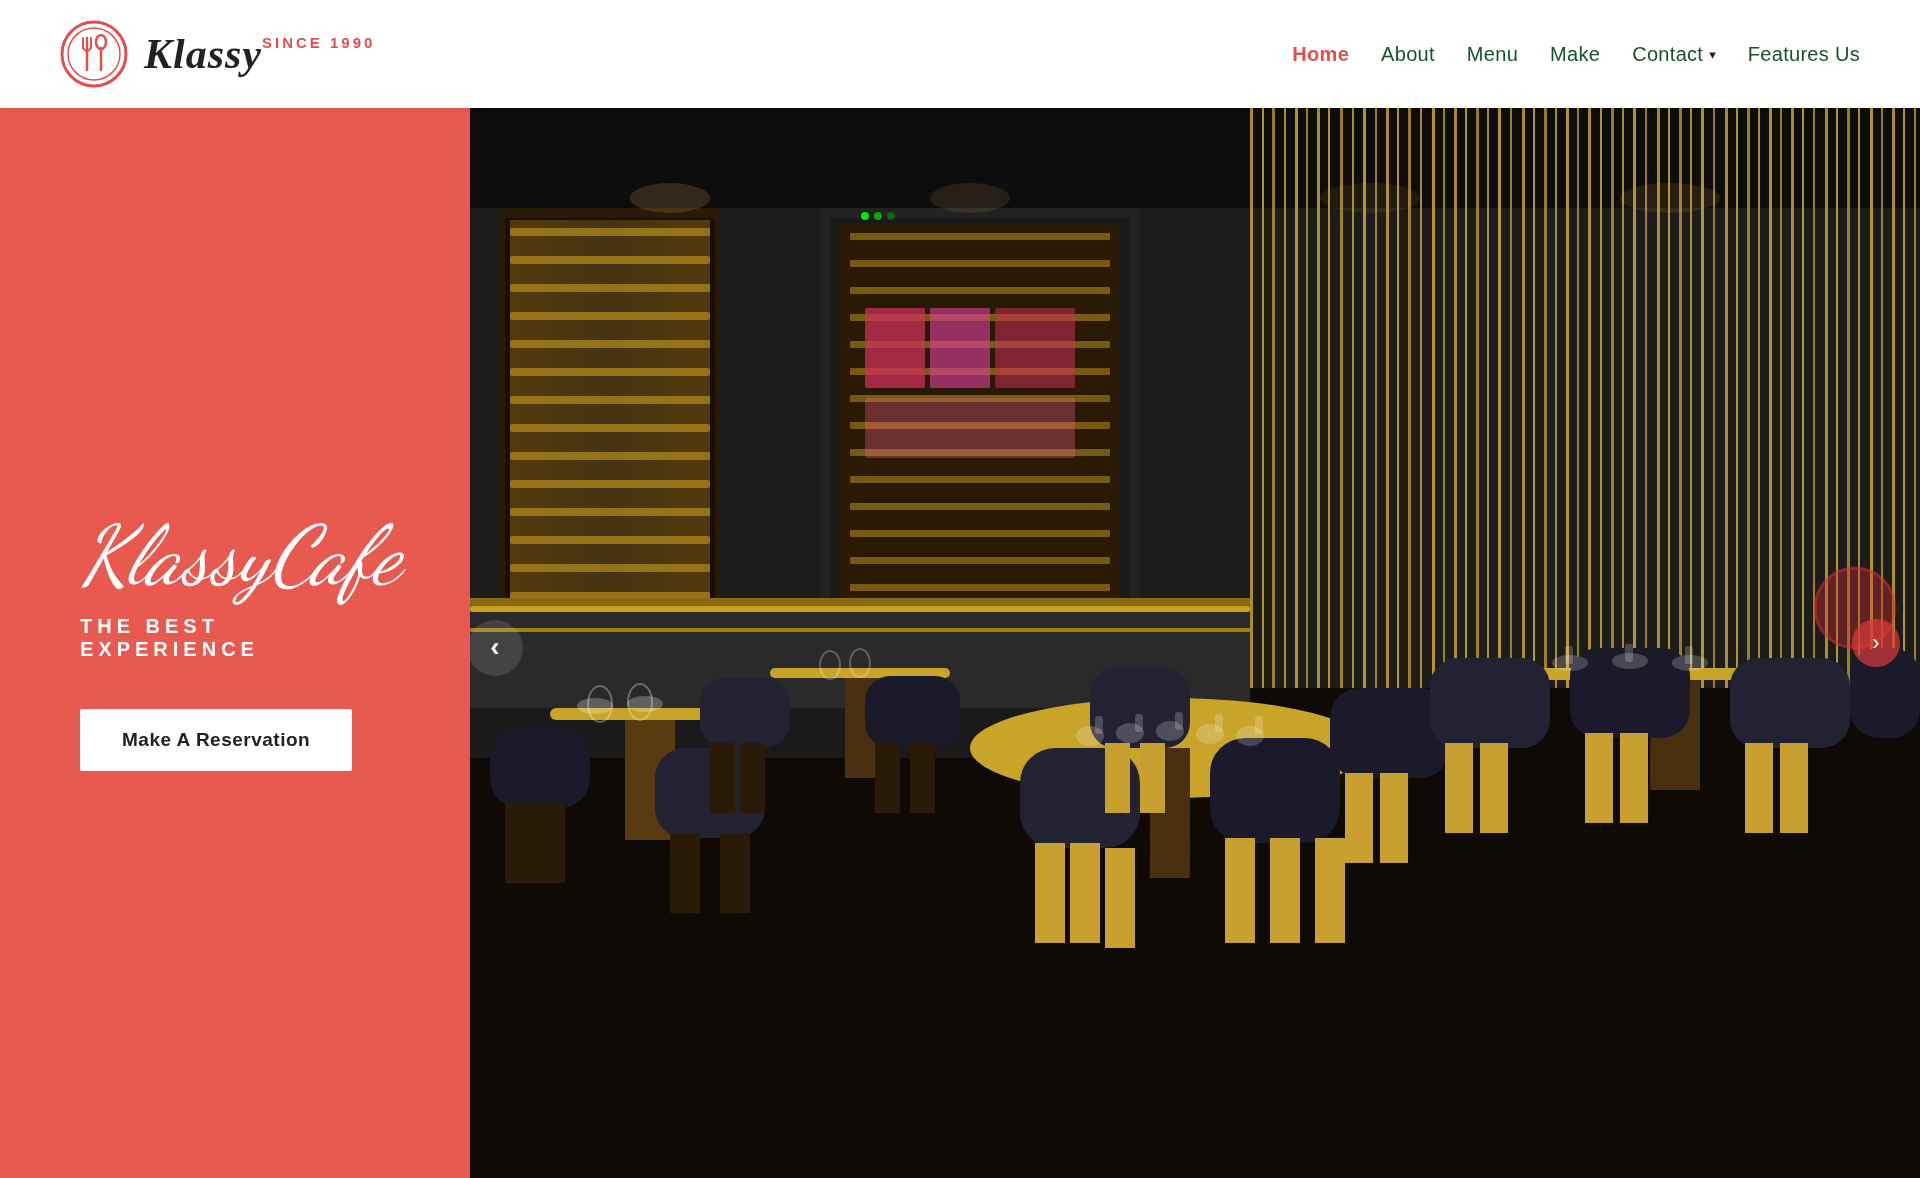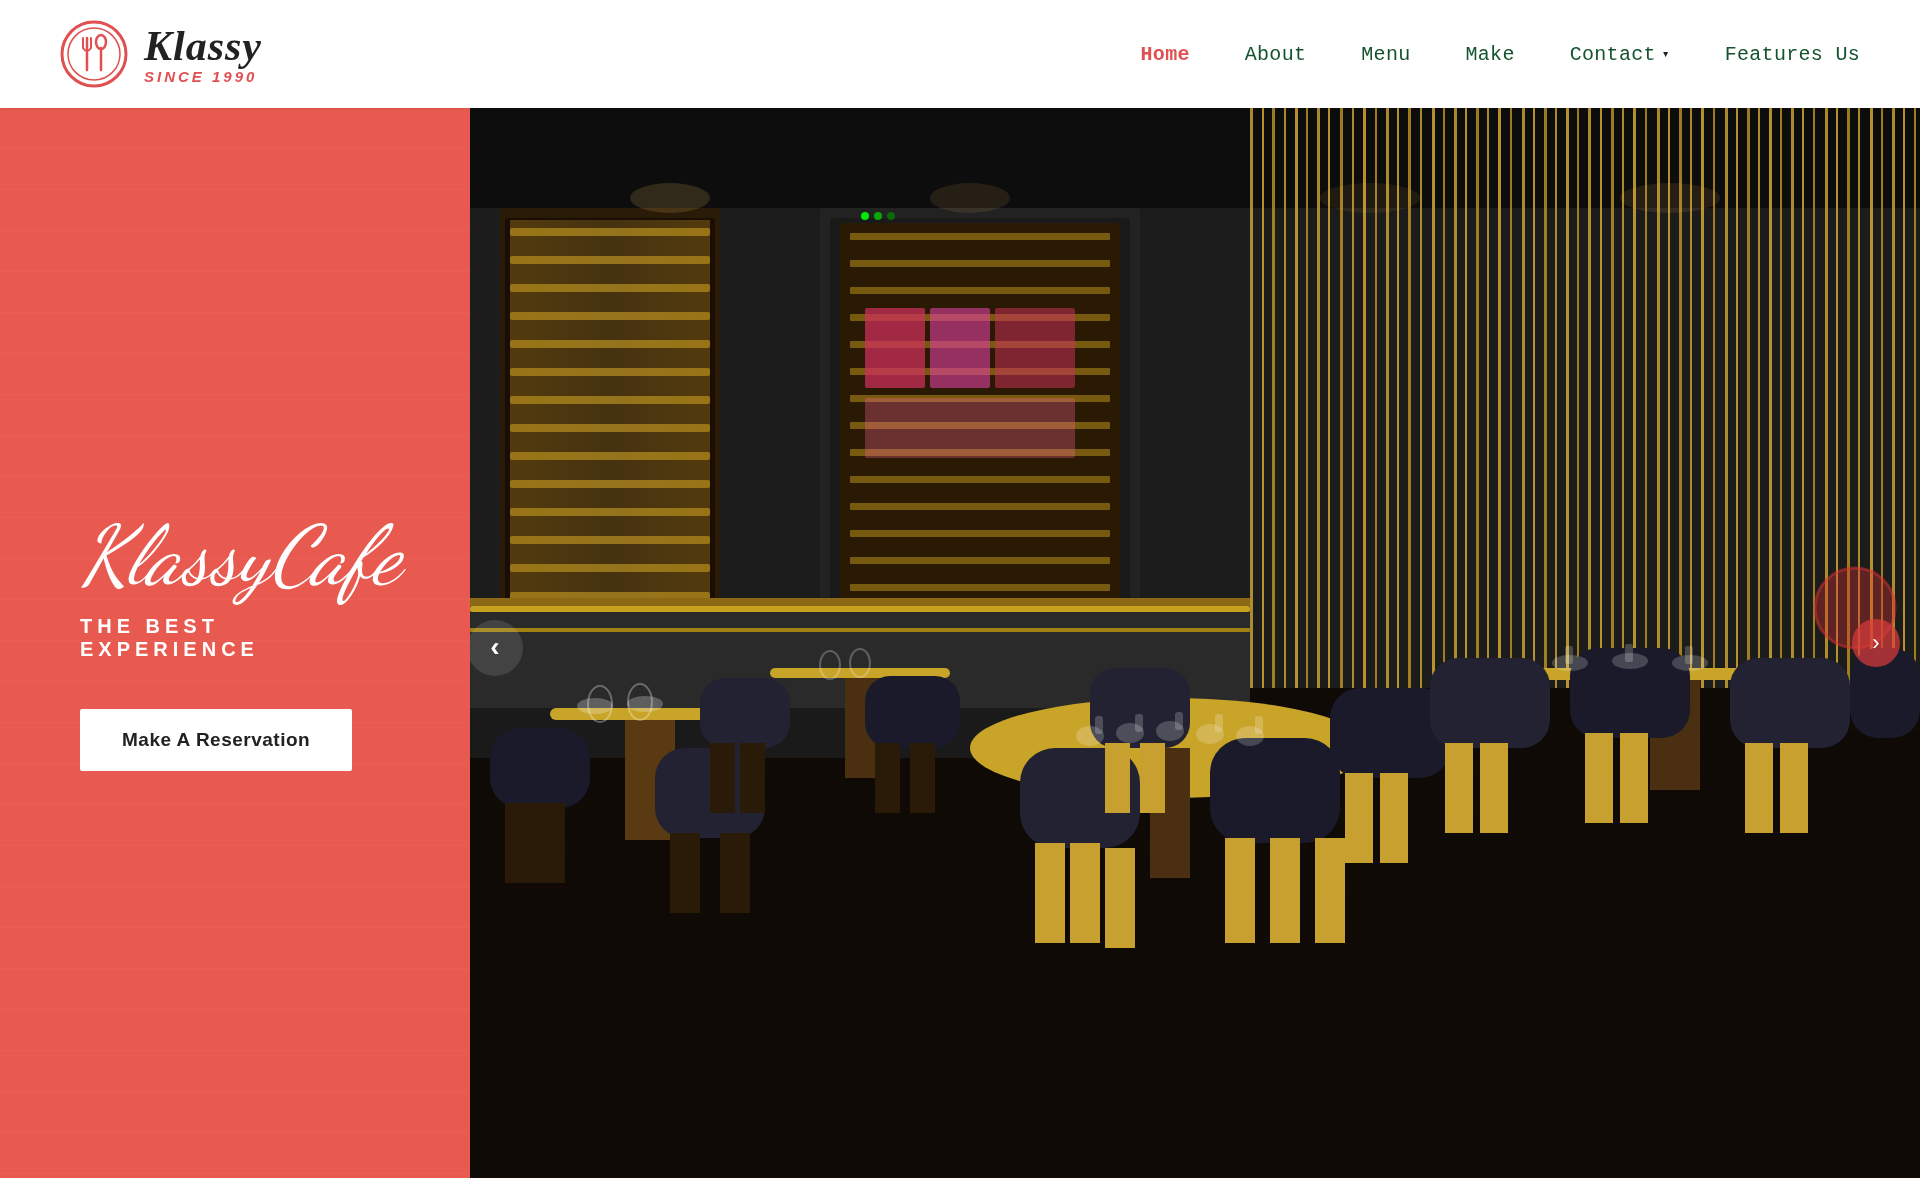--- a/index.html
+++ b/index.html
@@ -25,47 +25,45 @@
       gap: 16px;
     }
 
     .logo-icon {
       width: 68px;
       height: 68px;
     }
 
     .logo-text-group {
       display: flex;
-      flex-direction: column;
+      flex-direction: row;
       line-height: 1;
     }
 
     .logo-brand {
       font-size: 42px;
       font-weight: 700;
       color: #222;
       font-family: Georgia, serif;
       font-style: italic;
       letter-spacing: 1px;
     }
 
     .logo-since {
       font-size: 15px;
       color: #e05050;
       letter-spacing: 3px;
       font-weight: 600;
       margin-top: 2px;
-      font-style: italic;
     }
 
     nav {
       display: flex;
       align-items: flex-start;
-      gap: 55px;
-      font-family: Liberation Mono, monospace;
+      gap: 32px;
     }
 
     nav a {
       text-decoration: none;
       font-size: 20px;
       font-weight: 500;
       color: #14532d;
       letter-spacing: 0.3px;
     }
 

